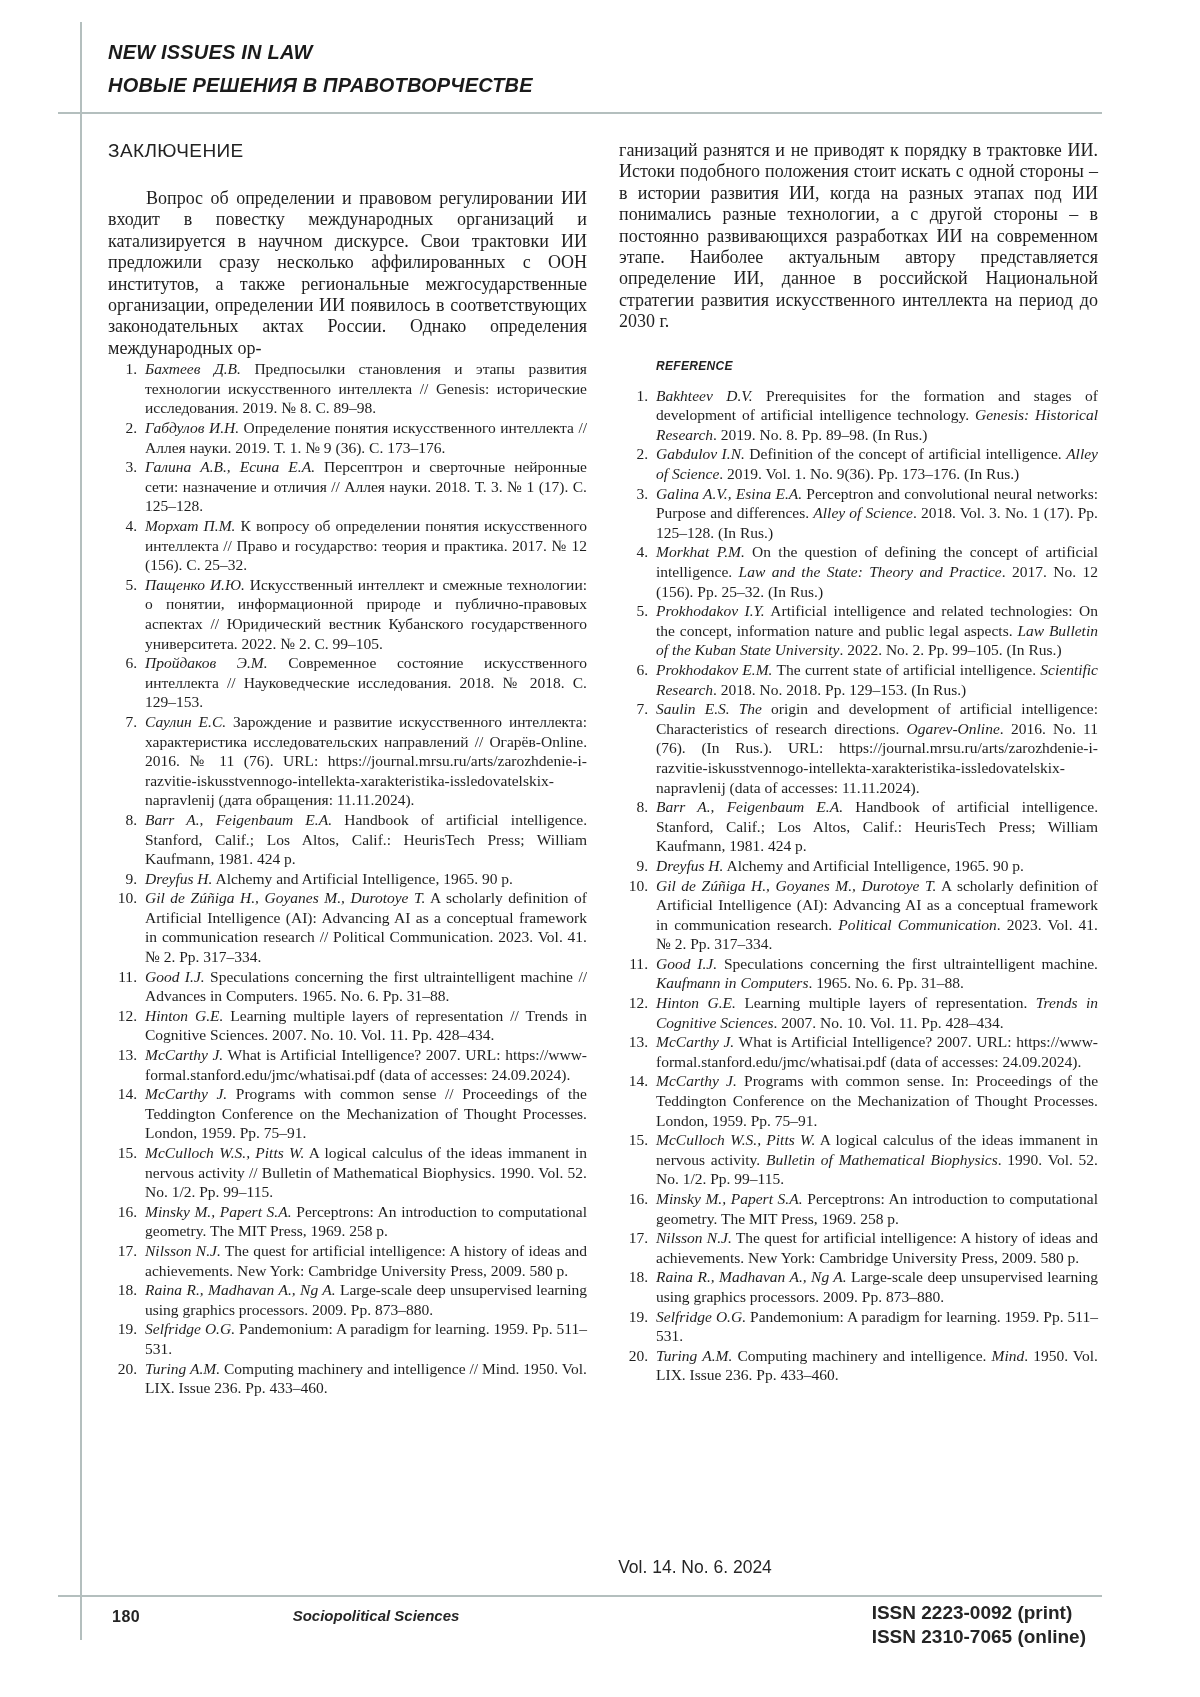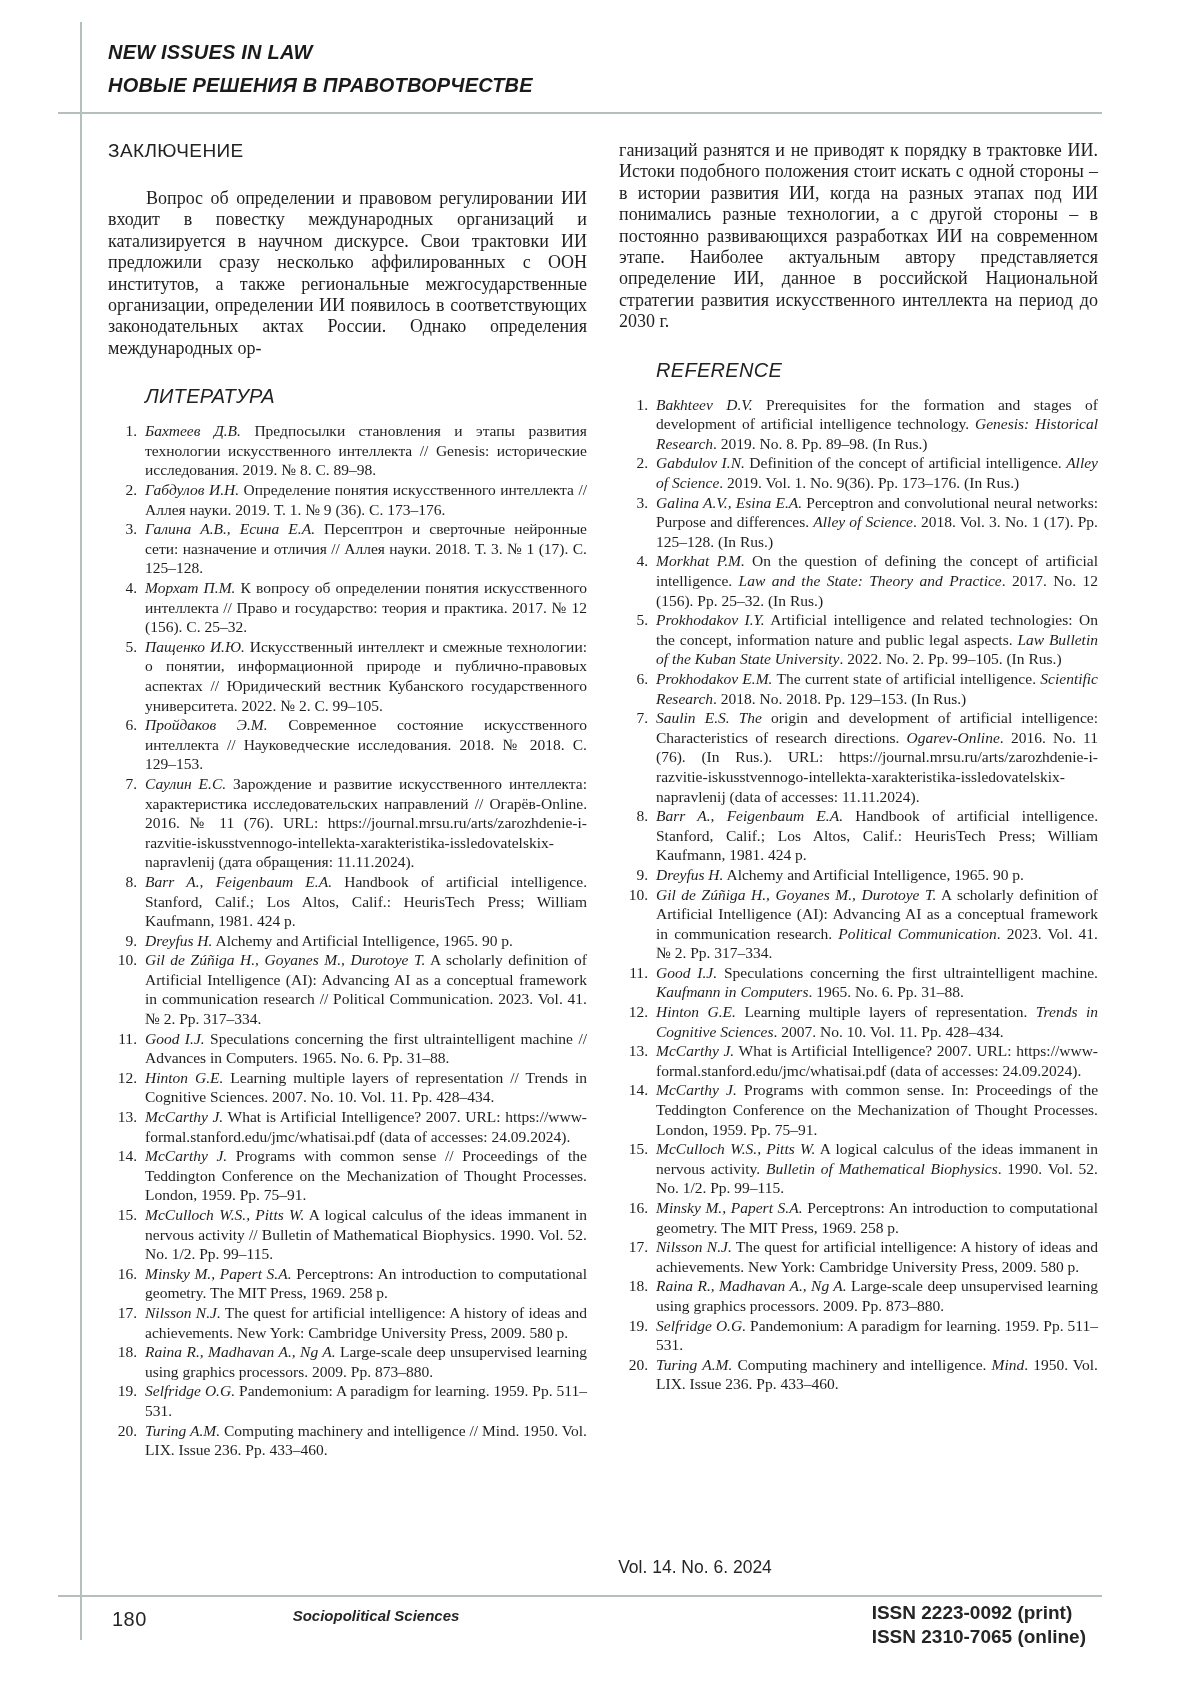--- a/index.html
+++ b/index.html
@@ -65,23 +65,23 @@
     font-size: 18px;
     line-height: 21.4px;
     text-align: justify;
     hyphens: auto;
   }
   .body-para.indent { text-indent: 38px; }
 
   .list-heading {
     margin: 26px 0 13px 37px;
     font-family: "Liberation Sans", sans-serif;
-    font-weight: normal;
+    font-weight: bold;
     font-style: italic;
-    font-size: 20px;
+    font-size: 12px;
     letter-spacing: 0.3px;
     color: #222;
   }
   ol.ref-list {
     margin: 0; padding: 0;
     list-style: none;
     counter-reset: refnum;
     font-size: 15.5px;
     line-height: 19.6px;
     text-align: justify;
@@ -100,21 +100,21 @@
     width: 29px;
     text-align: right;
   }
 
   
   .footer-item {
     position: absolute;
     font-family: "Liberation Sans", sans-serif;
     color: #252525;
   }
-  .page-number { left: 112px; top: 1608px; font-size: 20px; font-weight: normal; letter-spacing: 0.5px; }
+  .page-number { left: 112px; top: 1608px; font-size: 16px; font-weight: bold; letter-spacing: 0.5px; }
   .journal-title {
     left: 240px; top: 1607px; width: 272px;
     text-align: center;
     font-style: italic; font-weight: 600; font-size: 15px;
   }
   .volume-info {
     left: 560px; top: 1557px; width: 270px;
     text-align: center;
     font-weight: 400; font-size: 17.5px;
   }
@@ -134,21 +134,20 @@
 
   <div class="running-header">
     <div>NEW ISSUES IN LAW</div>
     <div>НОВЫЕ РЕШЕНИЯ В ПРАВОТВОРЧЕСТВЕ</div>
   </div>
 
   <div class="main">
     <section class="col">
       <h2 class="conclusion-heading">ЗАКЛЮЧЕНИЕ</h2>
       <p class="body-para indent" lang="ru">Вопрос об определении и правовом регулировании ИИ входит в повестку международных организаций и катализируется в научном дискурсе. Свои трактовки ИИ предложили сразу несколько аффилированных с ООН институтов, а также региональные межгосударственные организации, определении ИИ появилось в соответствующих законодательных актах России. Однако определения международных ор-</p>
-      <h3 class="list-heading">ЛИТЕРАТУРА</h3>
       <ol class="ref-list" lang="ru" id="lit-list">
           <li><i>Бахтеев Д.В.</i><span> Предпосылки становления и этапы развития технологии искусственного интеллекта // Genesis: исторические исследования. 2019. № 8. С. 89–98.</span></li>
           <li><i>Габдулов И.Н.</i><span> Определение понятия искусственного интеллекта // Аллея науки. 2019. Т. 1. № 9 (36). С. 173–176.</span></li>
           <li><i>Галина А.В., Есина Е.А.</i><span> Персептрон и сверточные нейронные сети: назначение и отличия // Аллея науки. 2018. Т. 3. № 1 (17). С. 125–128.</span></li>
           <li><i>Морхат П.М.</i><span> К вопросу об определении понятия искусственного интеллекта // Право и государство: теория и практика. 2017. № 12 (156). С. 25–32.</span></li>
           <li><i>Пащенко И.Ю.</i><span> Искусственный интеллект и смежные технологии: о понятии, информационной природе и публично-правовых аспектах // Юридический вестник Кубанского государственного университета. 2022. № 2. С. 99–105.</span></li>
           <li><i>Пройдаков Э.М.</i><span> Современное состояние искусственного интеллекта // Науковедческие исследования. 2018. № 2018. С. 129–153.</span></li>
           <li><i>Саулин Е.С.</i><span> Зарождение и развитие искусственного интеллекта: характеристика исследовательских направлений // Огарёв-Online. 2016. № 11 (76). URL: https://journal.mrsu.ru/arts/zarozhdenie-i-razvitie-iskusstvennogo-intellekta-xarakteristika-issledovatelskix-napravlenij (дата обращения: 11.11.2024).</span></li>
           <li><i>Barr A., Feigenbaum E.A.</i><span> Handbook of artificial intelligence. Stanford, Calif.; Los Altos, Calif.: HeurisTech Press; William Kaufmann, 1981. 424 p.</span></li>
           <li><i>Dreyfus H.</i><span> Alchemy and Artificial Intelligence, 1965. 90 p.</span></li>

